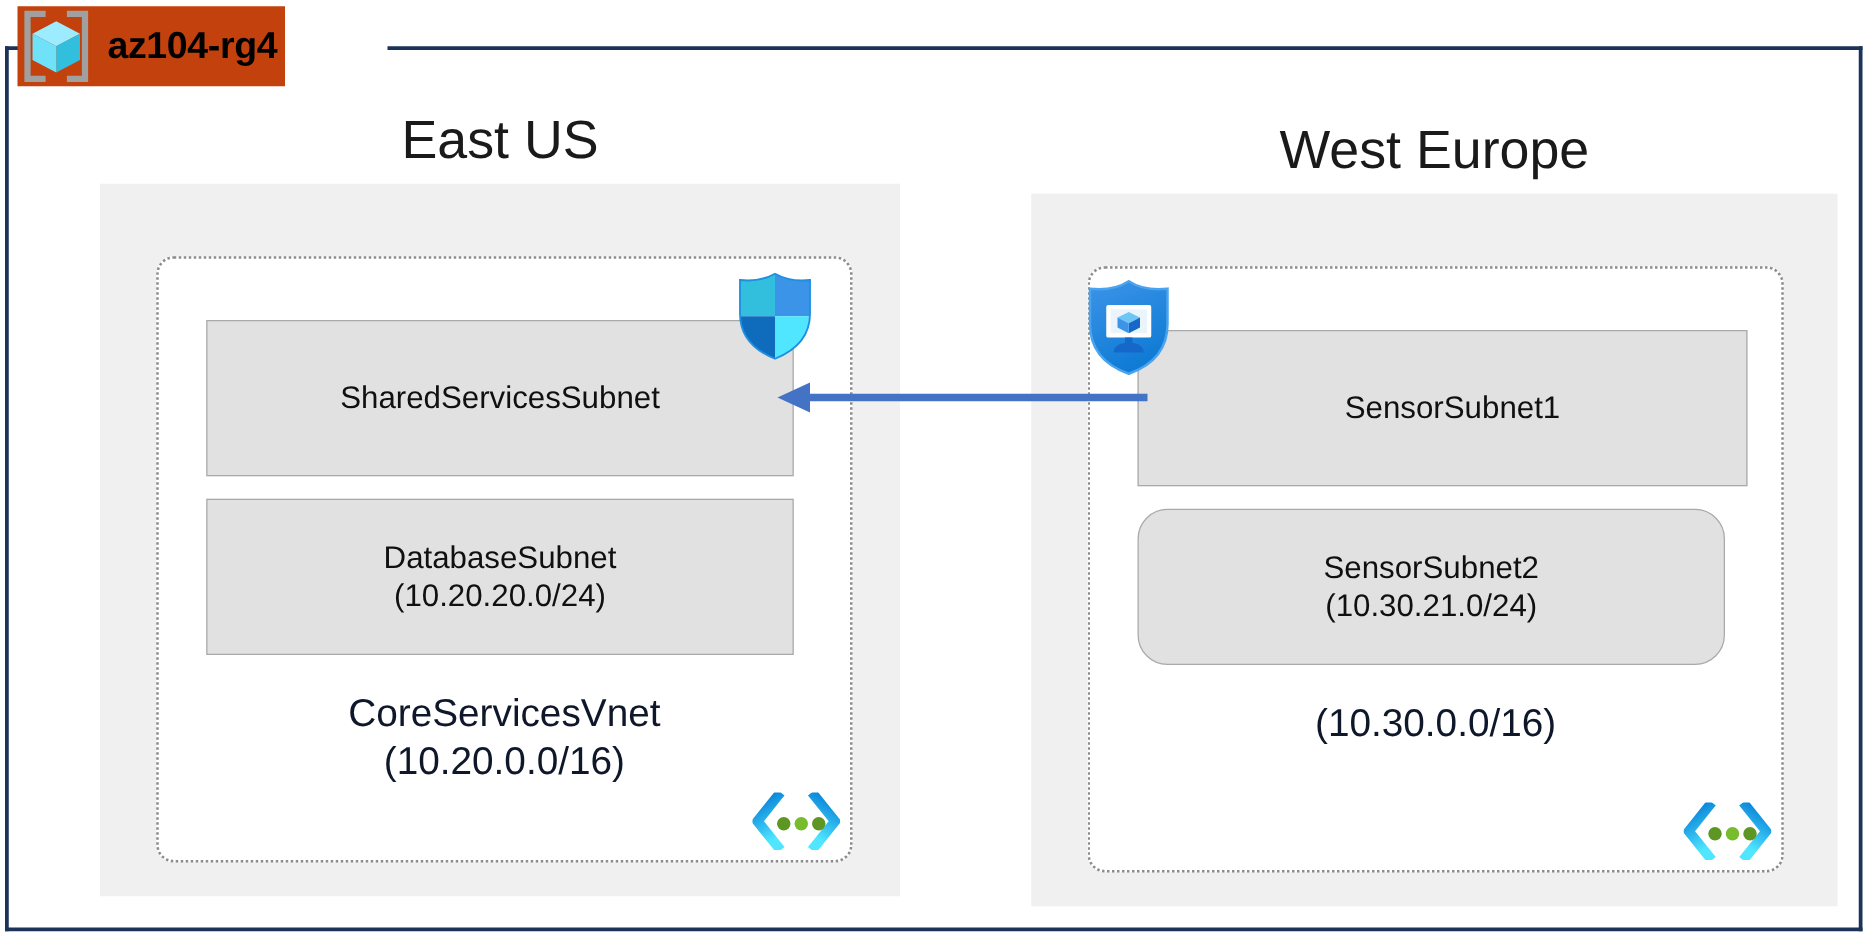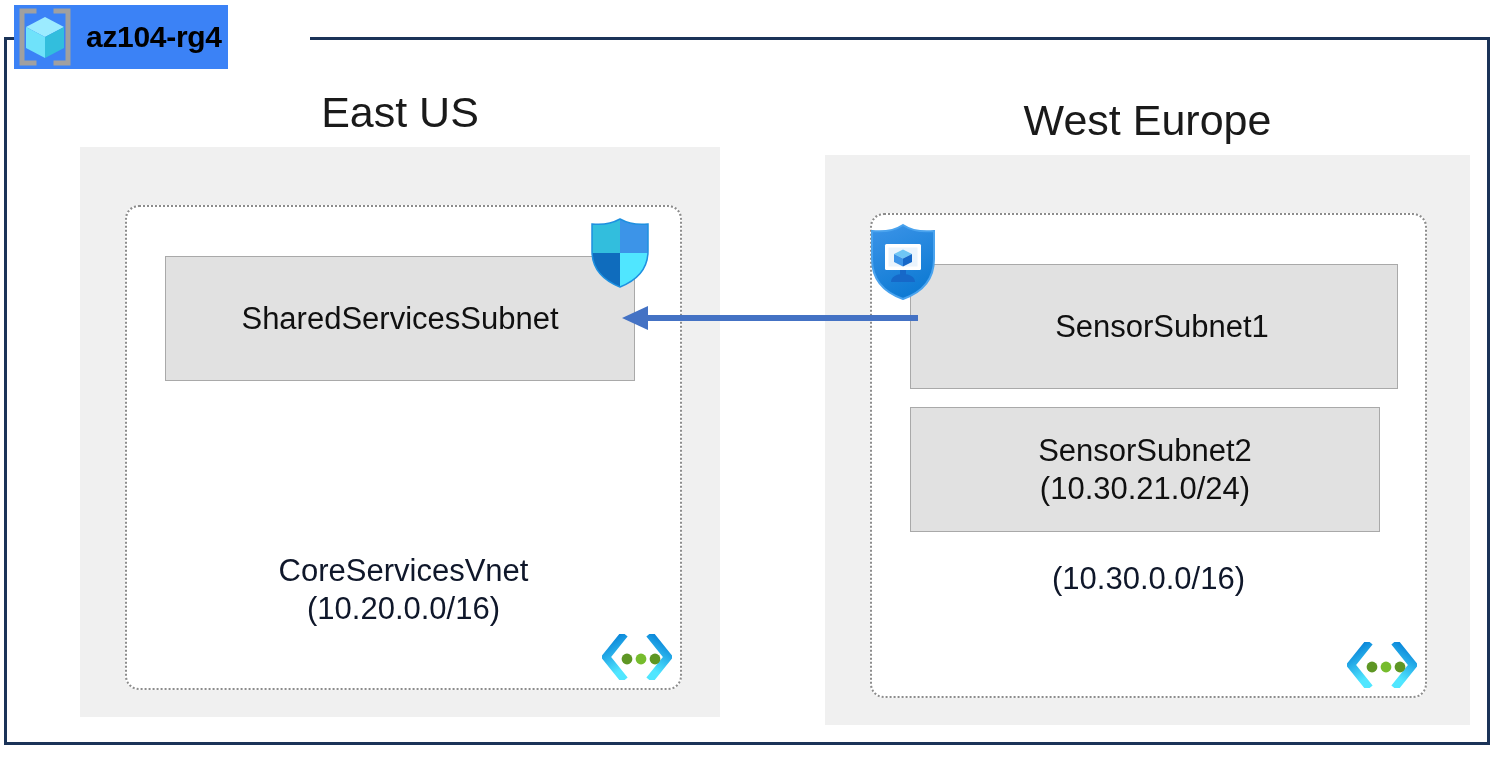--- a/index.html
+++ b/index.html
@@ -51,21 +51,21 @@
 
   
   .rg-header {
     position: absolute;
     left: 14px;
     top: 5px;
     height: 64px;
     display: flex;
     align-items: center;
     gap: 10px;
-    background: #3b82f6;
+    background: #c2410c;
     padding-right: 6px;
     z-index: 5;
   }
   .rg-icon {
     width: 62px;
     height: 60px;
     display: block;
   }
   .rg-title {
     font-size: 30px;
@@ -111,21 +111,21 @@
     box-sizing: border-box;
     background: #E1E1E1;
     border: 1px solid #A9A9A9;
     display: flex;
     flex-direction: column;
     align-items: center;
     justify-content: center;
     line-height: 1.22;
   }
   .subnet .line {
-    font-size: 31px;
+    font-size: 25px;
     color: #101010;
     white-space: nowrap;
   }
 
   
   .vnet-caption {
     position: absolute;
     width: 100%;
     text-align: center;
     line-height: 1.22;
@@ -174,20 +174,24 @@
   <div class="region" style="left:80px; top:88px; width:640px; height:645px;">
     <div class="region-label">East US</div>
     <div class="region-box" style="height:570px;"></div>
 
     <div class="vnet" style="left:45px; top:117px; width:557px; height:485px;">
 
       <div class="subnet" style="left:38px; top:49px; width:470px; height:125px;">
         <div class="line">SharedServicesSubnet</div>
       </div>
 
+      <div class="subnet" style="left:38px; top:192px; width:470px; height:125px;">
+        <div class="line">DatabaseSubnet</div>
+        <div class="line">(10.20.20.0/24)</div>
+      </div>
 
       <div class="vnet-caption" style="top:345px;">
         <div class="line">CoreServicesVnet</div>
         <div class="line">(10.20.0.0/16)</div>
       </div>
 
       <svg class="vnet-glyph icon-abs" style="left:475px; top:427px;" viewBox="0 0 70 46">
         <defs>
           <linearGradient id="vgL" x1="0" y1="0" x2="0.25" y2="1">
             <stop offset="0" stop-color="#0078D4"></stop>
@@ -225,21 +229,21 @@
   <div class="region" style="left:825px; top:96px; width:645px; height:645px;">
     <div class="region-label">West Europe</div>
     <div class="region-box" style="height:570px;"></div>
 
     <div class="vnet" style="left:45px; top:117px; width:557px; height:485px;">
 
       <div class="subnet" style="left:38px; top:49px; width:488px; height:125px;padding-left:16px;">
         <div class="line">SensorSubnet1</div>
       </div>
 
-      <div class="subnet" style="left:38px; top:192px; width:470px; height:125px;">
+      <div class="subnet" style="left:38px; top:192px; width:470px; height:125px;border-radius:24px;">
         <div class="line">SensorSubnet2</div>
         <div class="line">(10.30.21.0/24)</div>
       </div>
 
       <div class="vnet-caption" style="top:345px;">
         <div class="line">(10.30.0.0/16)</div>
       </div>
 
       <svg class="vnet-glyph icon-abs" style="left:475px; top:427px;" viewBox="0 0 70 46">
         <path d="M20 3 L4 23 L20 43" fill="none" stroke="url(#vgL)" stroke-width="8" stroke-linecap="square"></path>

